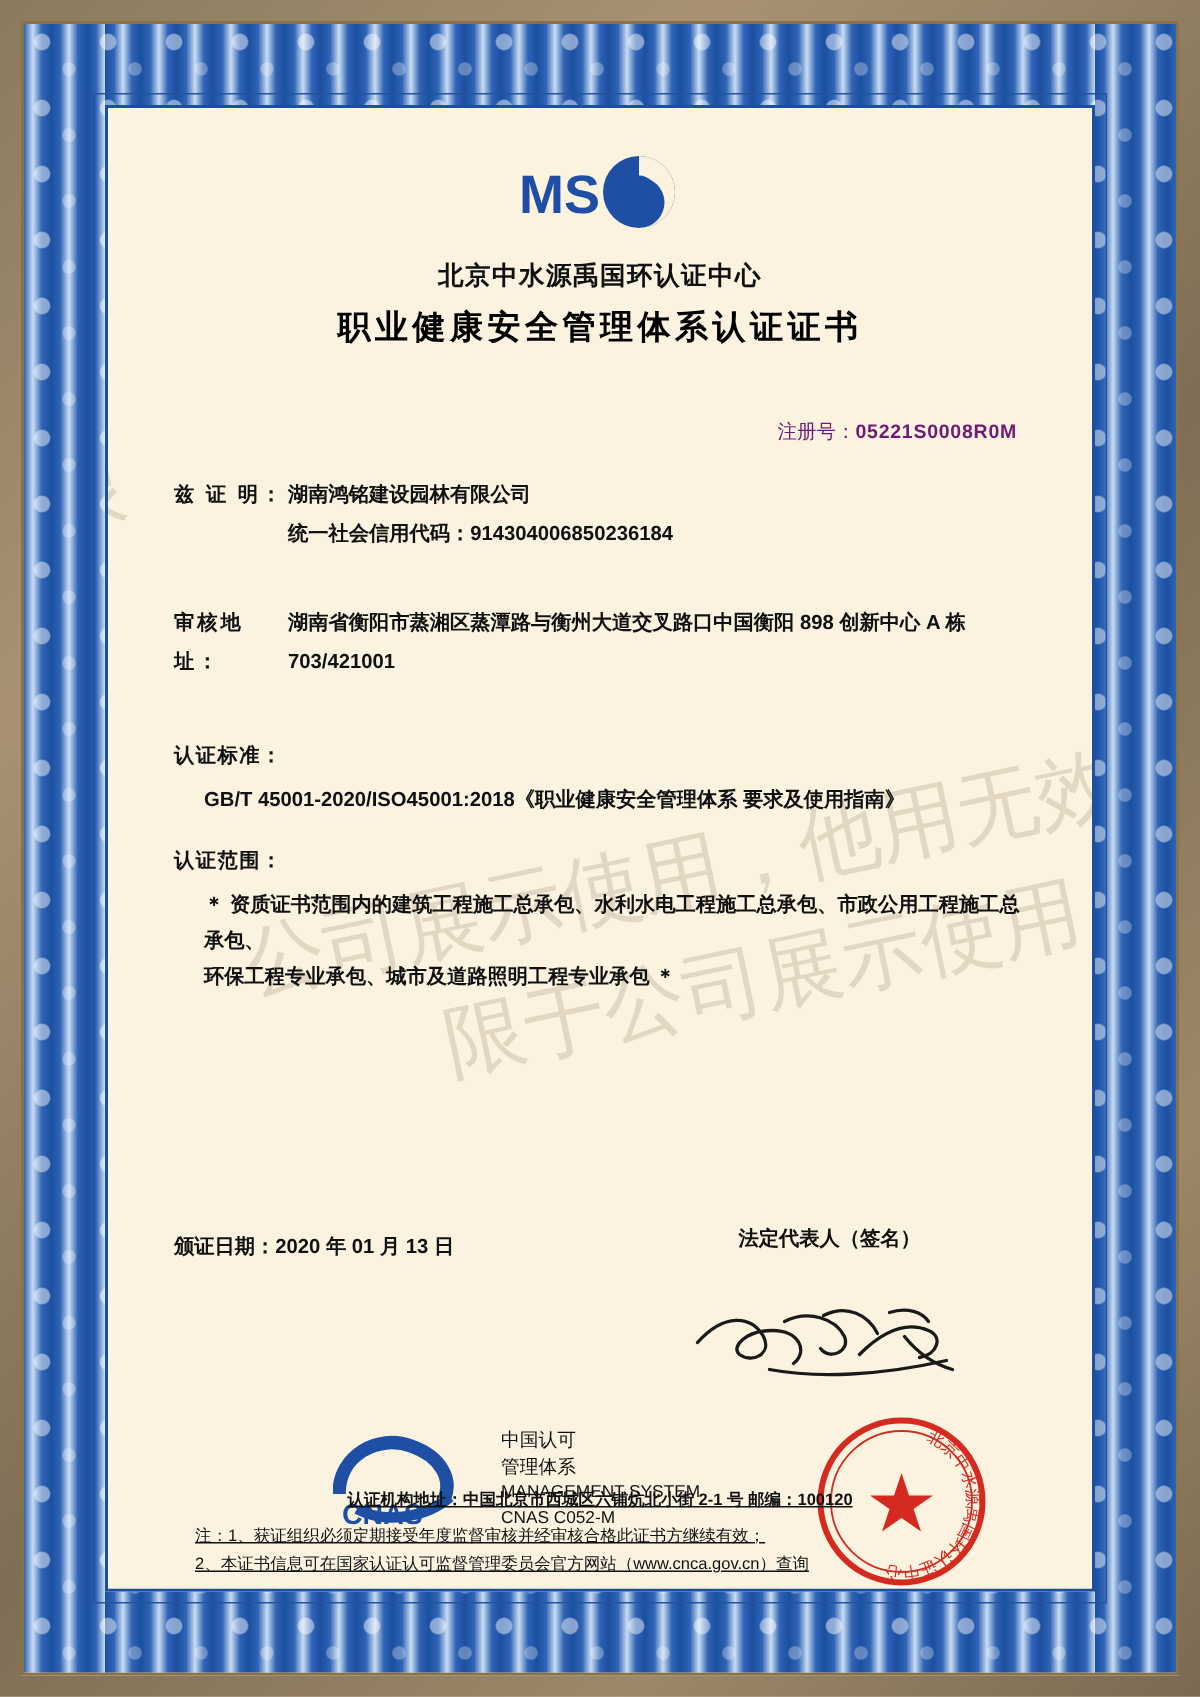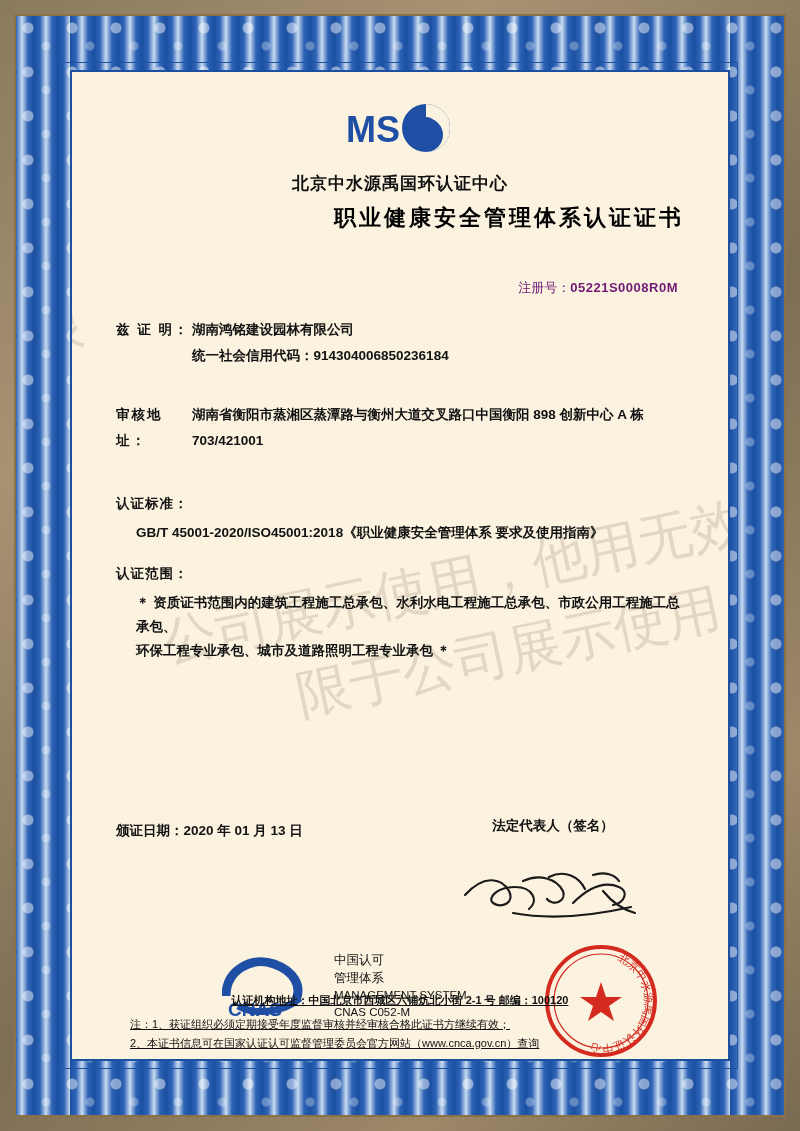--- a/index.html
+++ b/index.html
@@ -82,21 +82,21 @@
   
   .logo-wrap{display:flex;justify-content:center;margin-top:26px;}
   .logo{position:relative;width:120px;height:64px;}
   .logo svg{display:block;}
 
   .org-line{
     text-align:center;font-size:17px;color:#111;margin-top:10px;letter-spacing:1px;
     font-weight:bold;
   }
   .cert-title{
-    text-align:right;font-size:22px;font-weight:bold;color:#000;
+    text-align:center;font-size:22px;font-weight:bold;color:#000;
     margin-top:8px;letter-spacing:3px;
   }
   .reg-no{
     text-align:right;margin-top:46px;font-size:13px;color:#701a75;padding-right:6px;
   }
   .reg-no .val{letter-spacing:.5px;}
 
   .block{margin-top:20px;font-size:13.5px;color:#111;line-height:1.9;}
   .row{display:flex;}
   .lbl{flex:0 0 76px;letter-spacing:2px;font-weight:bold;}

